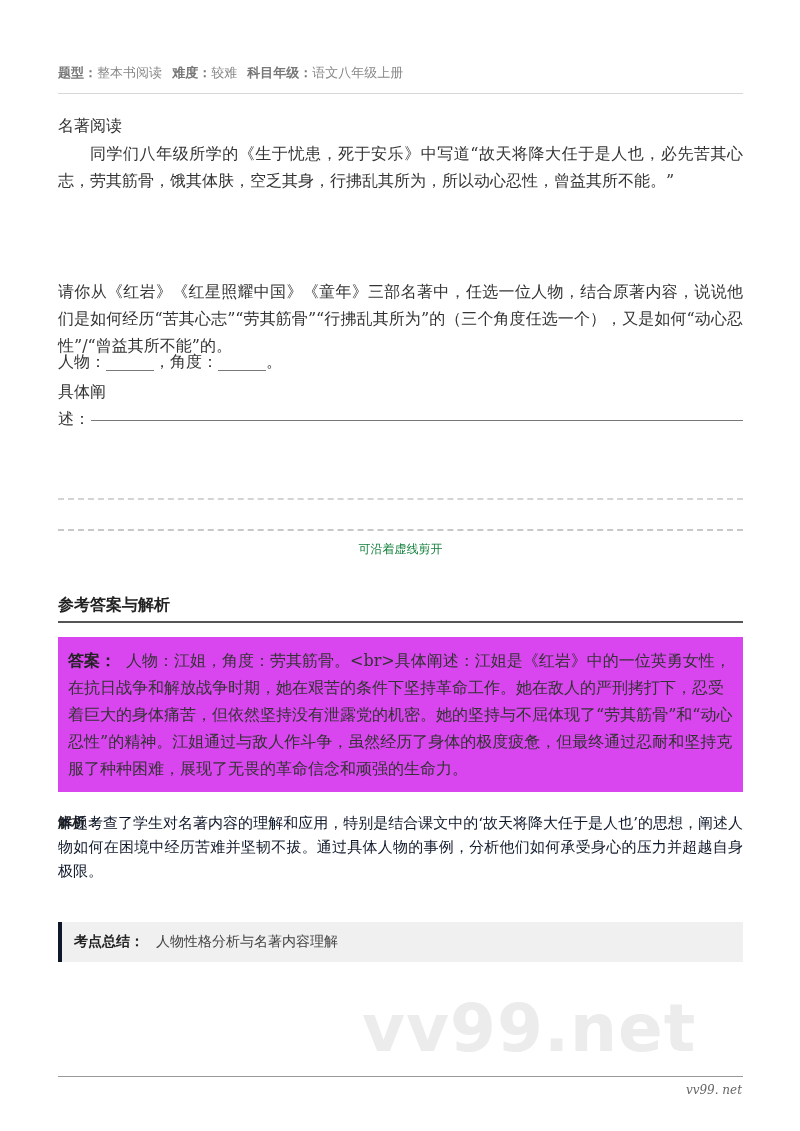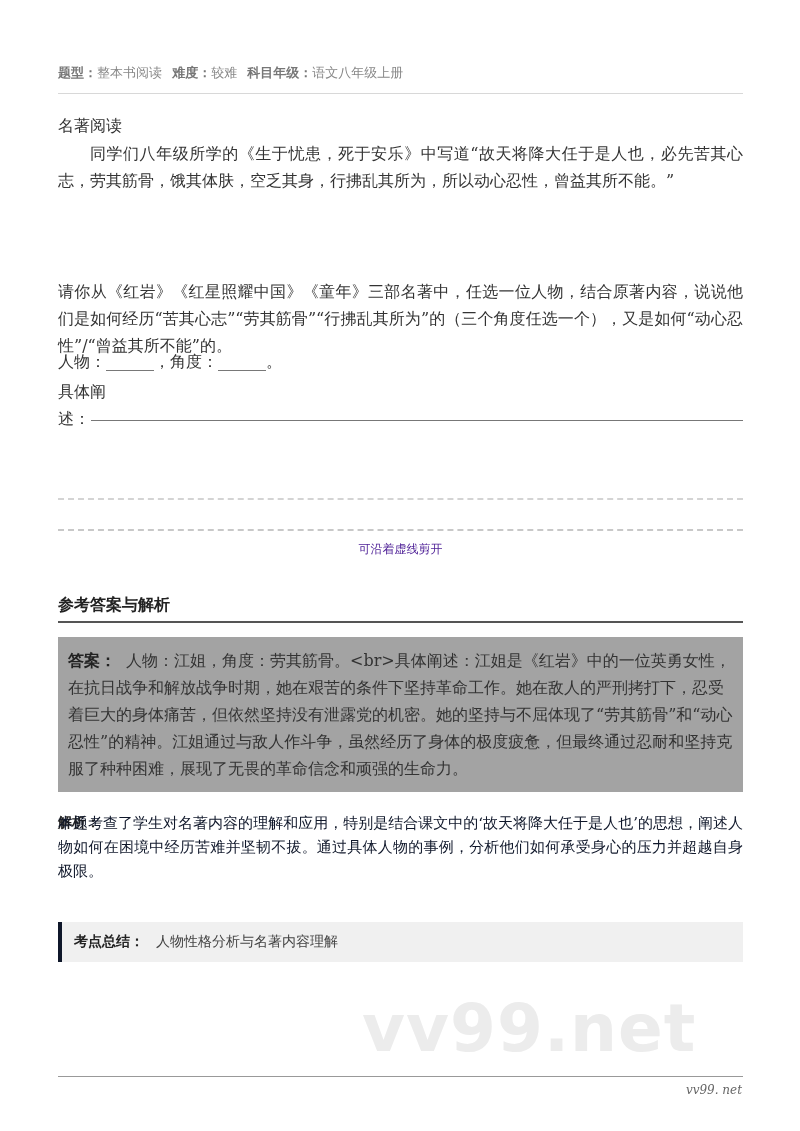--- a/index.html
+++ b/index.html
@@ -19,28 +19,28 @@
   .p1 { top: 140px; text-indent: 32px; }
   .p2 { top: 278px; }
   .fill-line { position: absolute; top: 352px; left: 0; font-size: 16px; }
   .detail-label { position: absolute; top: 378px; left: 0; font-size: 16px; line-height: 27px; }
   .answer-line { position: absolute; top: 420px; left: 33px; width: 652px; height: 1px; background: #777; }
 
   .dash { position: absolute; left: 0; width: 685px; height: 0; border-top: 2px dashed #d4d4d4; }
   .dash1 { top: 498px; }
   .dash2 { top: 529px; border-top-color: #c8c8c8; }
   .cut-hint { position: absolute; top: 541px; left: 0; width: 685px; text-align: center;
-              font-size: 12px; color: #4c1d95; }
+              font-size: 12px; color: #15803d; }
 
   .ans-title { position: absolute; top: 595px; left: 0; font-size: 16px; font-weight: bold; color: #222;
                font-family: Liberation Sans, sans-serif; }
   .ans-rule { position: absolute; top: 621px; left: 0; width: 685px; height: 2px; background: #555; }
 
   .ans-box { position: absolute; top: 637px; left: 0; width: 665px; padding: 10px 10px 10px 10px;
-             background: #a3a3a3; font-size: 16px; line-height: 27px; color: #333; }
+             background: #d946ef; font-size: 16px; line-height: 27px; color: #333; }
   .ans-box .lbl { font-weight: bold; color: #222; font-family: "DejaVu Sans", "Liberation Sans", sans-serif; margin-right: 10px; }
 
   .jx-title { position: absolute; top: 814px; left: 0; font-size: 14px; font-weight: bold; color: #222;
               font-family: "DejaVu Sans", "Liberation Sans", sans-serif; }
   .jx-body { position: absolute; top: 811px; left: 0; width: 685px; font-size: 15px; line-height: 24px; color: #0f172a; text-align: justify; }
 
   .kd-box { position: absolute; top: 922px; left: 0; width: 677px; height: 40px; background: #f0f0f0;
             border-left: 4px solid #0f172a; box-sizing: border-box; padding-left: 12px; width: 685px;
             display: flex; align-items: center; font-size: 14px; color: #444; }
   .kd-box .lbl { font-weight: bold; color: #222; font-family: "DejaVu Sans", "Liberation Sans", sans-serif; margin-right: 12px; }

